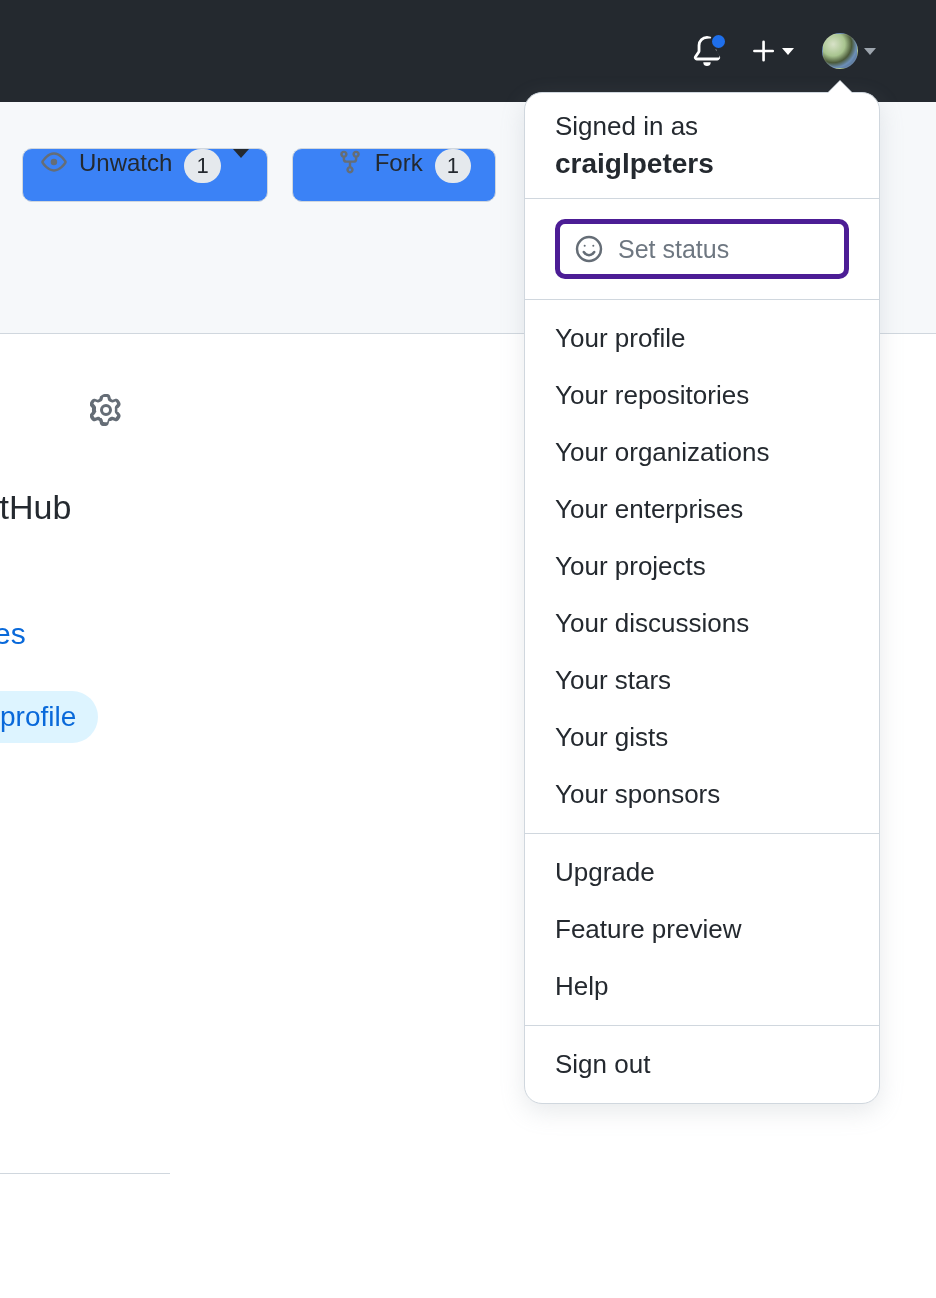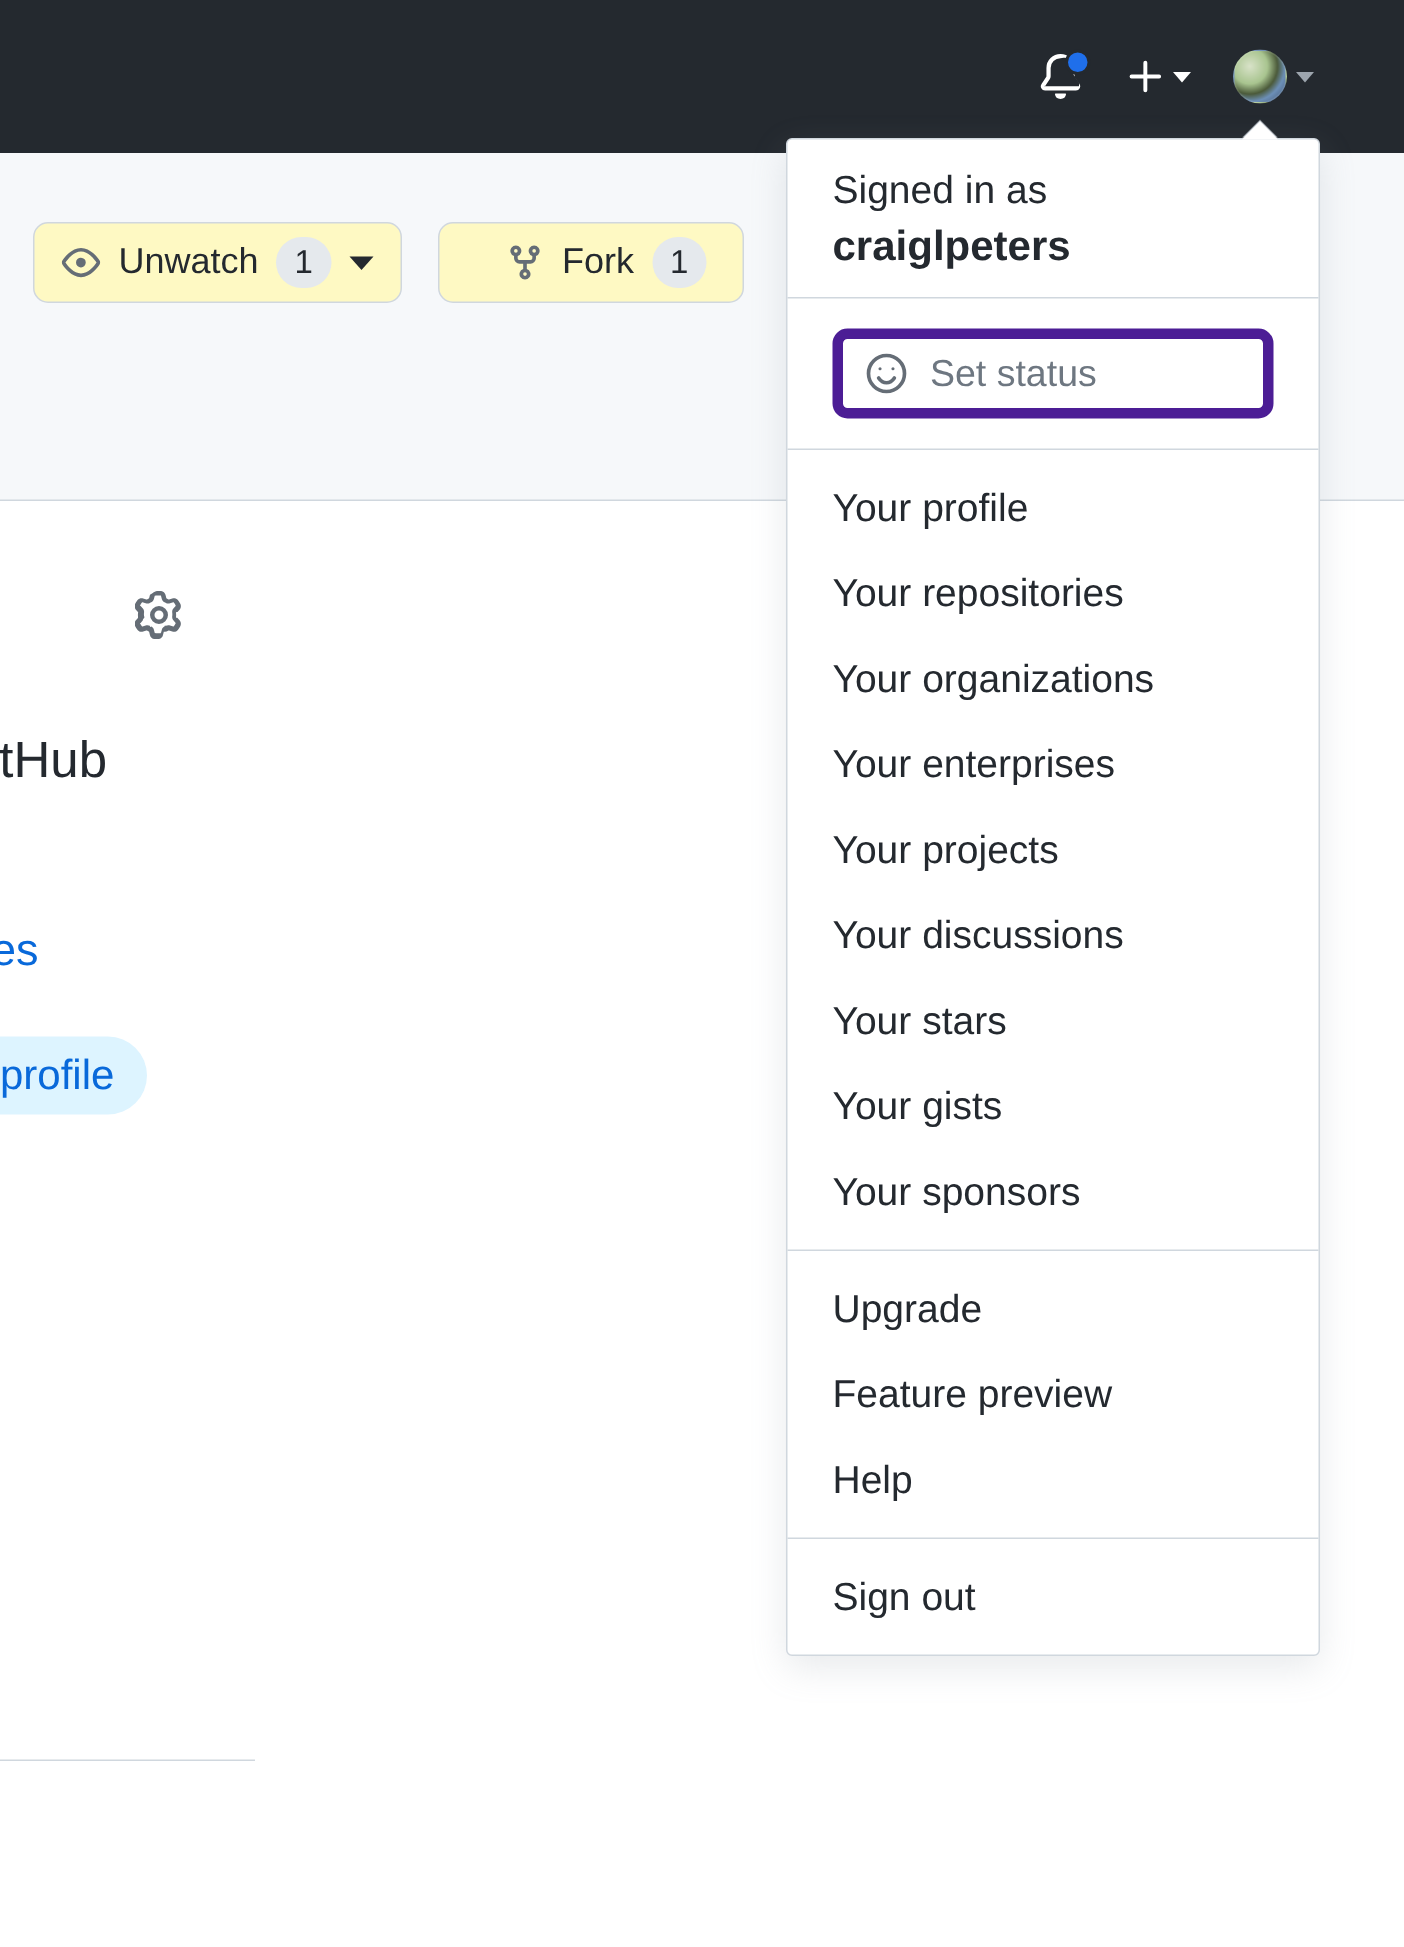--- a/index.html
+++ b/index.html
@@ -48,26 +48,26 @@
       background: #f6f8fa;
       border-bottom:1px solid #d0d7de;
       height: 232px;
       padding-top: 46px;
       padding-left: 22px;
       display:flex;
       gap: 24px;
       align-items:flex-start;
     }
     .repo-btn {
-      background:#fef9c3;
+      background:#3b82f6;
       border:1px solid #d0d7de;
       border-radius:10px;
       height:54px;
       display:flex;
-      align-items:center;
+      align-items:flex-start;
       padding:0 18px;
       gap:12px;
       font-size:24px;
       color:#24292f;
       cursor:pointer;
     }
     .repo-btn .count {
       background:#e5e9ed;
       border-radius:999px;
       padding:0 12px;
@@ -116,41 +116,41 @@
     .divider-bottom { border-top:1px solid #d0d7de; width:170px; margin-top:430px; }
 
     
     .menu {
       position:absolute;
       top:92px;
       right:56px;
       width:356px;
       background:#fff;
       border:1px solid #d0d7de;
-      border-radius:4px;
+      border-radius:18px;
       box-shadow:0 8px 24px rgba(140,149,159,.2);
       z-index:10;
     }
     .menu::before {
       content:"";
       position:absolute;
       top:-12px; right:27px;
       width:0;height:0;
       border-left:12px solid transparent;
       border-right:12px solid transparent;
       border-bottom:12px solid #fff;
       filter: drop-shadow(0 -1px 0 #d0d7de);
     }
     .menu-sec { padding: 18px 30px; }
     .menu-signin-label { font-size:26px; color:#24292f; }
     .menu-username { font-weight:700; font-size:28px; color:#24292f; margin-top:6px; }
     .menu-hr { border:0; border-top:1px solid #d0d7de; }
 
     .status-btn {
-      border:7px solid #4c1d95;
+      border:5px solid #4c1d95;
       border-radius:10px;
       height:60px;
       display:flex;
       align-items:center;
       padding:0 14px;
       gap:14px;
       width:100%;
       background:#fff;
       cursor:pointer;
     }

